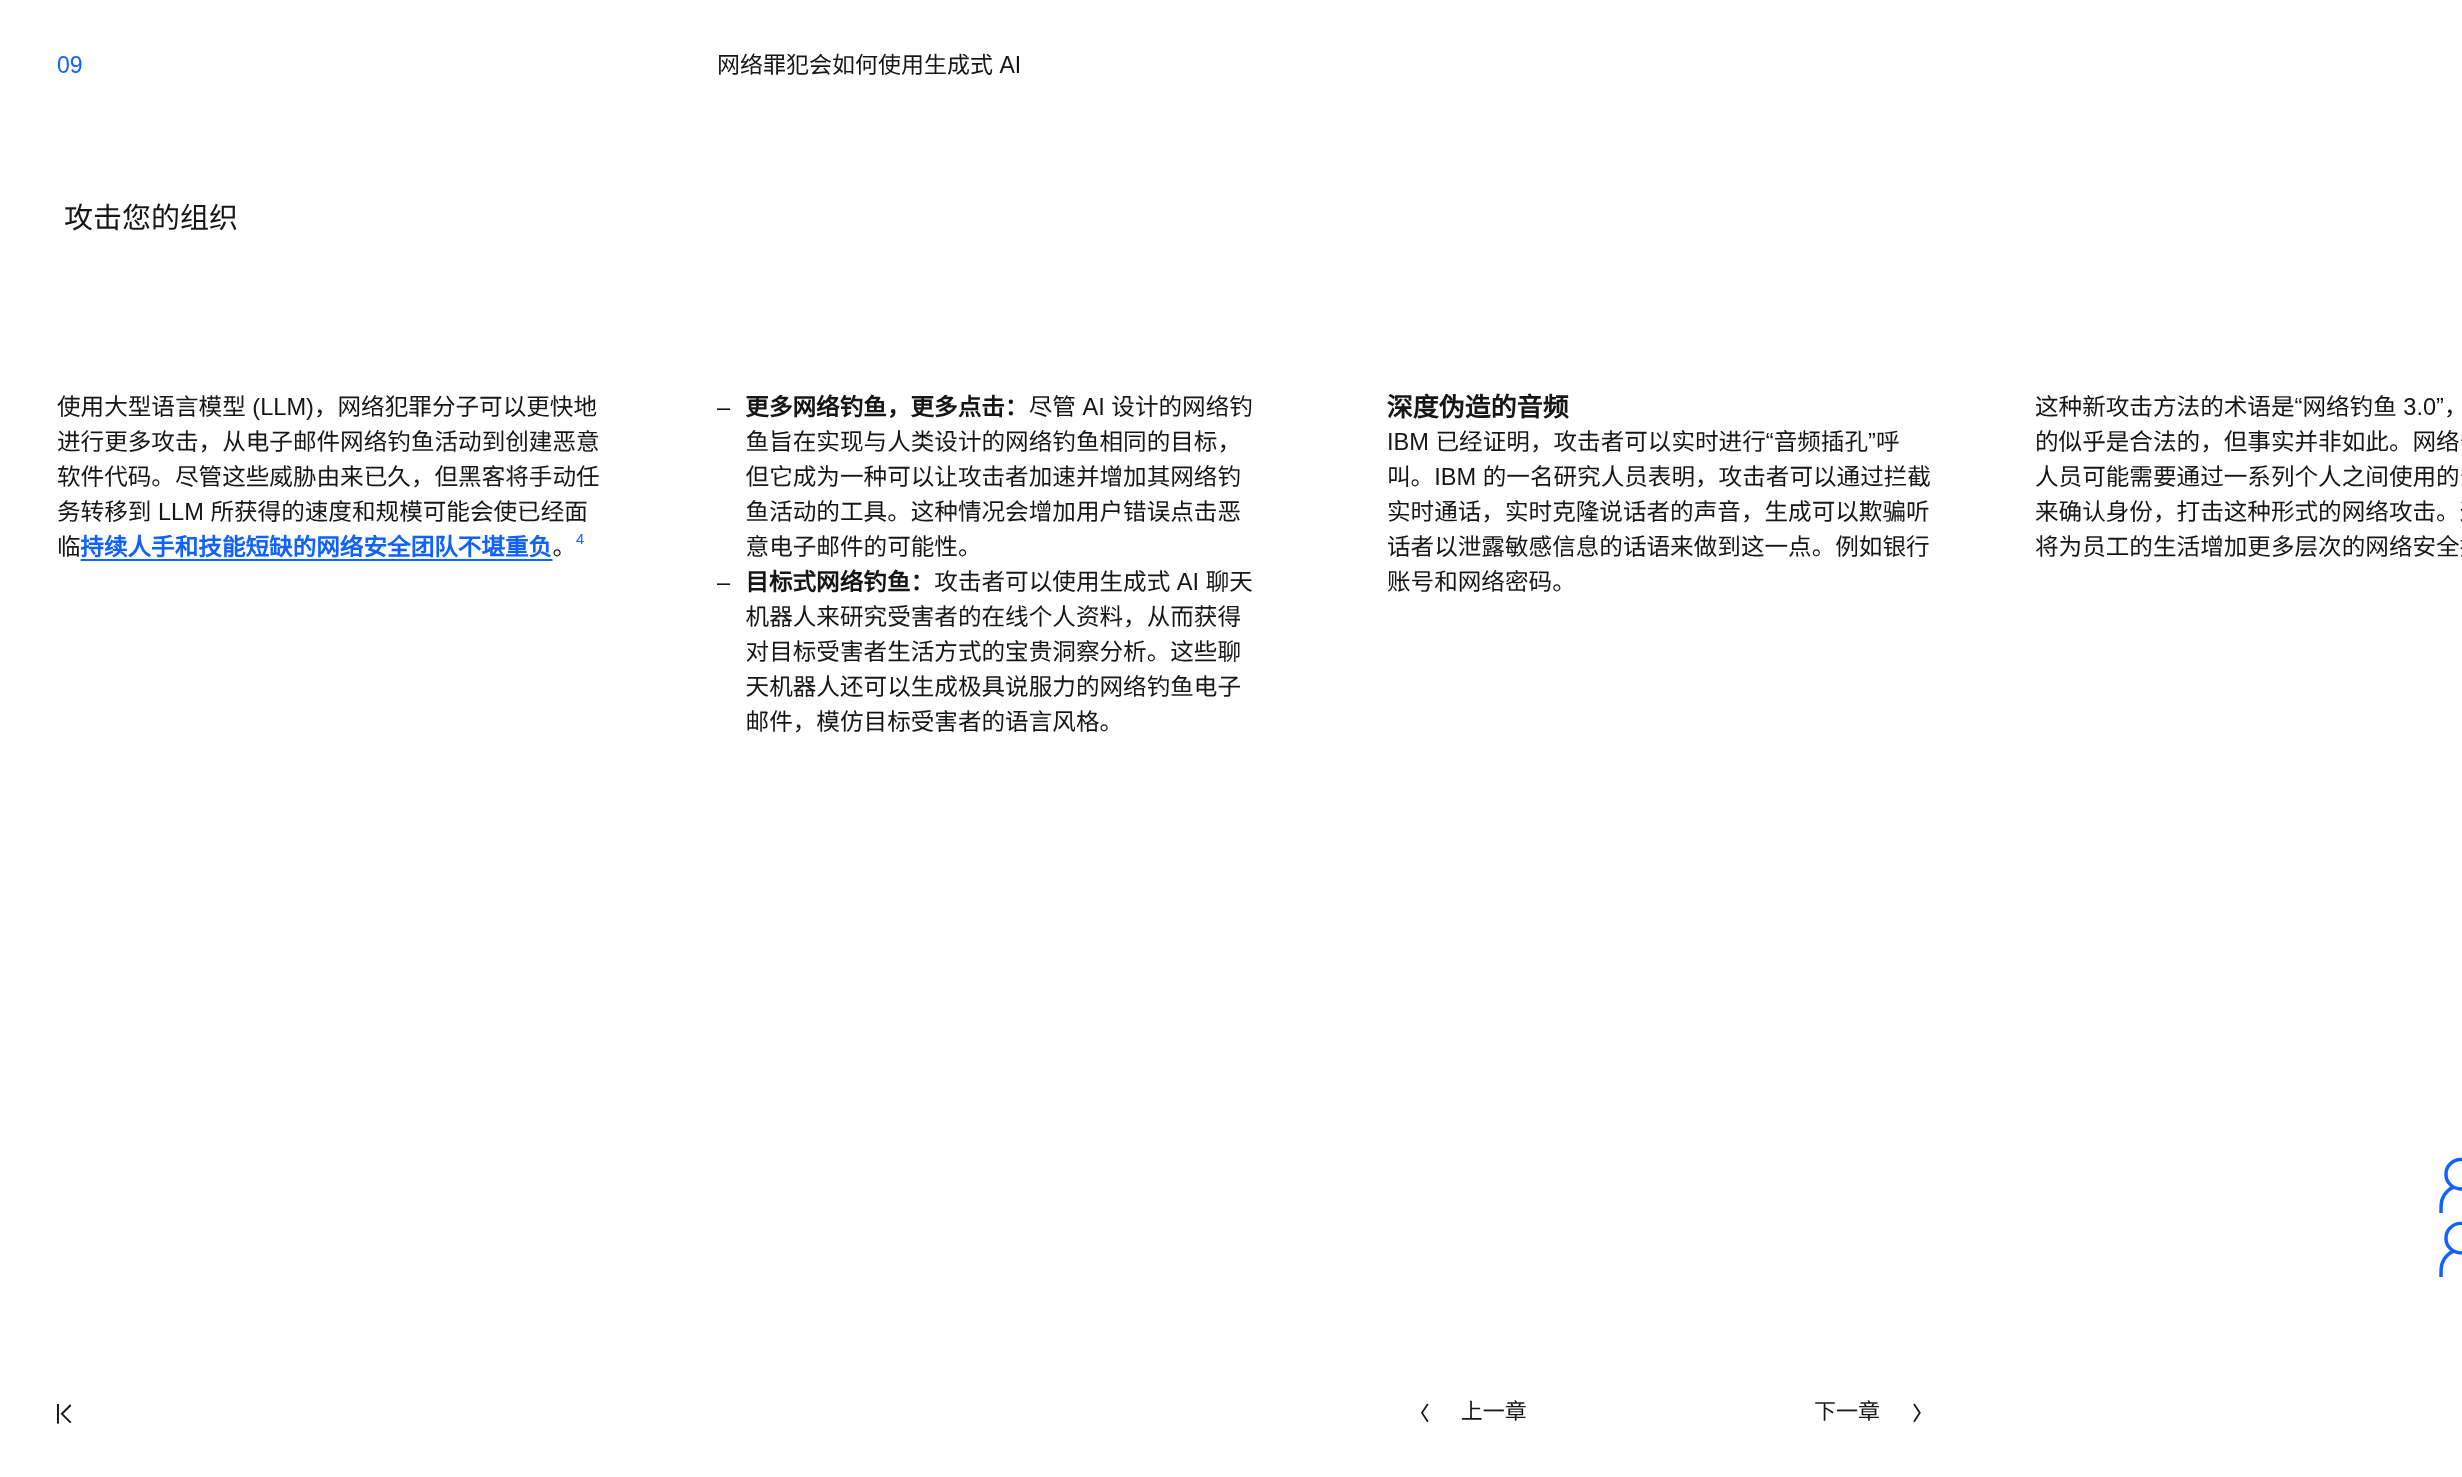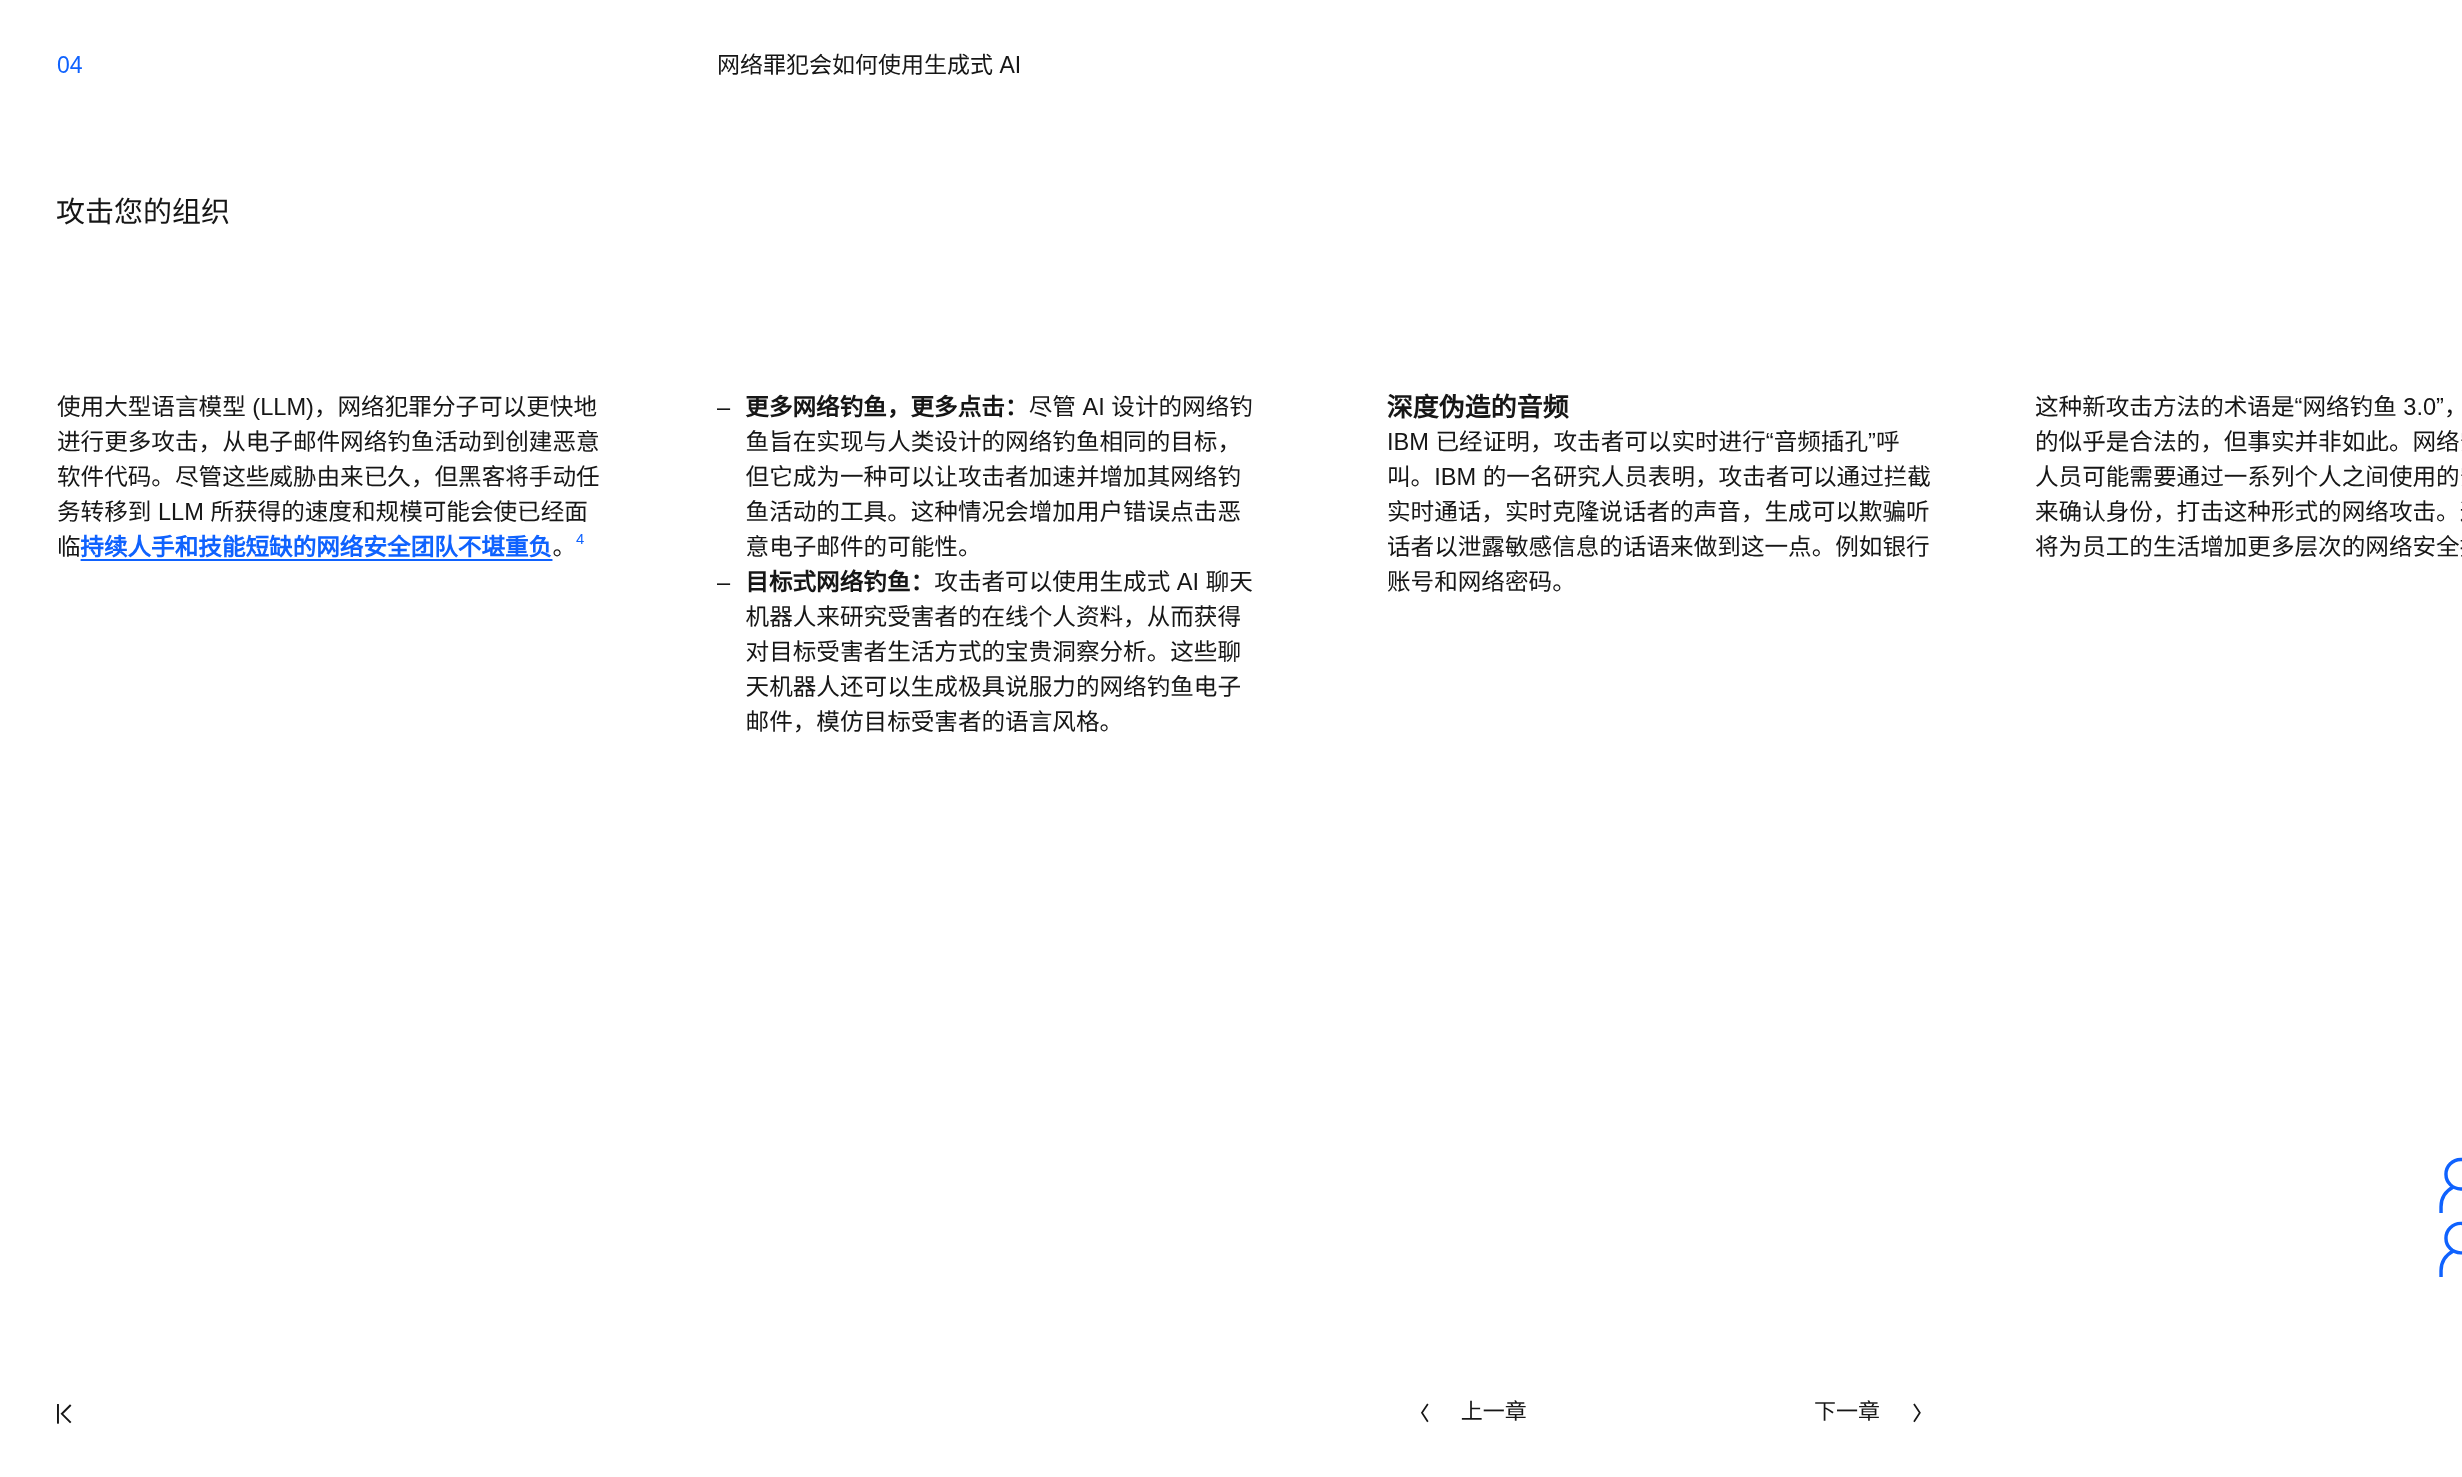--- a/index.html
+++ b/index.html
@@ -4,21 +4,21 @@
 <style>
   html,body{margin:0;padding:0;background:#ffffff;}
   body{font-family:"Liberation Sans","DejaVu Sans",sans-serif;}
   .page{position:relative;width:2626px;height:1477px;background:#ffffff;color:#161616;overflow:hidden;}
 
   
   .chapter-number{position:absolute;left:57px;top:51px;font-size:23px;line-height:29.5px;color:#0f62fe;}
   .header-title{position:absolute;left:717px;top:51px;font-size:23px;line-height:29.5px;color:#161616;}
 
   
-  .section-title{position:absolute;left:56px;top:195px;margin:0;font-size:29px;line-height:35px;font-weight:300;color:#161616;}
+  .section-title{position:absolute;left:56px;top:195px;margin:8px;font-size:29px;line-height:35px;font-weight:300;color:#161616;font-family:Liberation Mono, monospace;}
 
   
   .col{position:absolute;top:390px;font-size:23.6px;line-height:35px;color:#161616;text-align:left;}
   .col p{margin:0 0 35px 0;}
   .col p:last-child{margin-bottom:0;}
   .col h2{margin:0;font-size:26px;line-height:35px;font-weight:700;}
   .col-1{left:57px;width:544px;}
   .col-2{left:717px;width:547px;}
   .col-3{left:1387px;width:549px;}
   .col-4{left:2035px;width:542px;}
@@ -39,21 +39,21 @@
 
   .people{position:absolute;left:2439px;top:1156px;}
 
   svg{display:block;}
 </style>
 </head>
 <body>
 
 <div class="page">
 
-  <div class="chapter-number">04</div>
+  <div class="chapter-number">09</div>
   <div class="header-title">网络罪犯会如何使用生成式 AI</div>
 
   <h1 class="section-title">攻击您的组织</h1>
 
   <div class="col col-1">
     <p><span>使用大型语言模型 (LLM)，网络犯罪分子可以更快地进行更多攻击，从电子邮件网络钓鱼活动到创建恶意软件代码。尽管这些威胁由来已久，但黑客将手动任务转移到 LLM 所获得的速度和规模可能会使已经面临</span><a class="text-link">持续人手和技能短缺的网络安全团队不堪重负</a><span>。</span><sup class="footnote">4</sup></p>
   </div>
 
   <div class="col col-2">
     <ul class="bullet-list">

